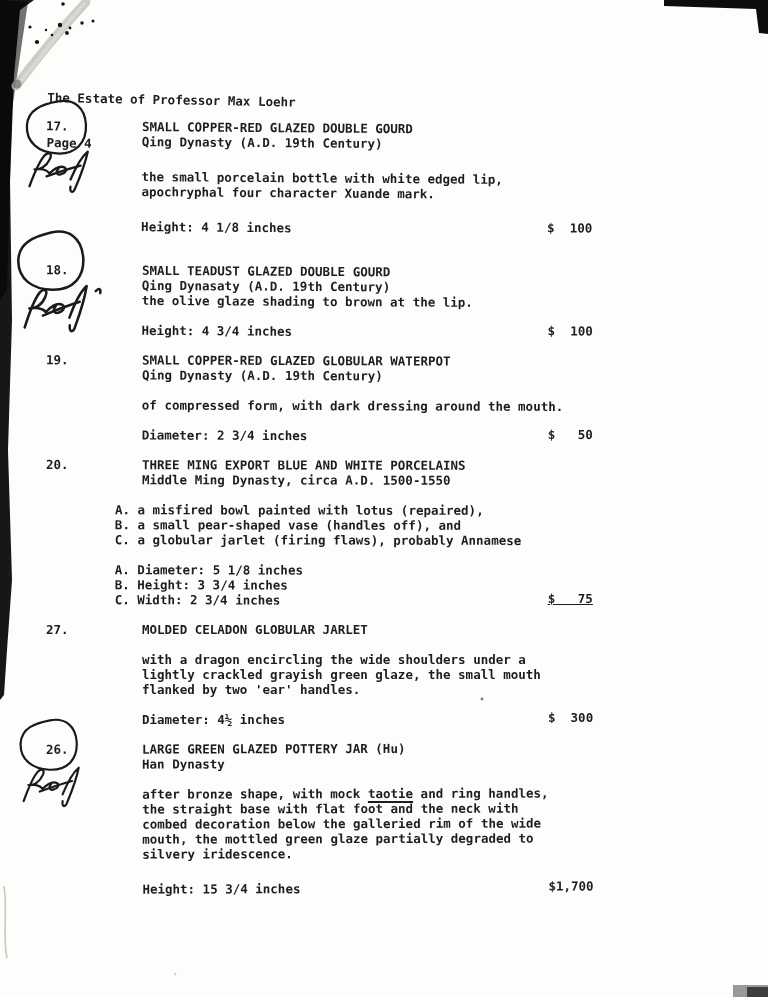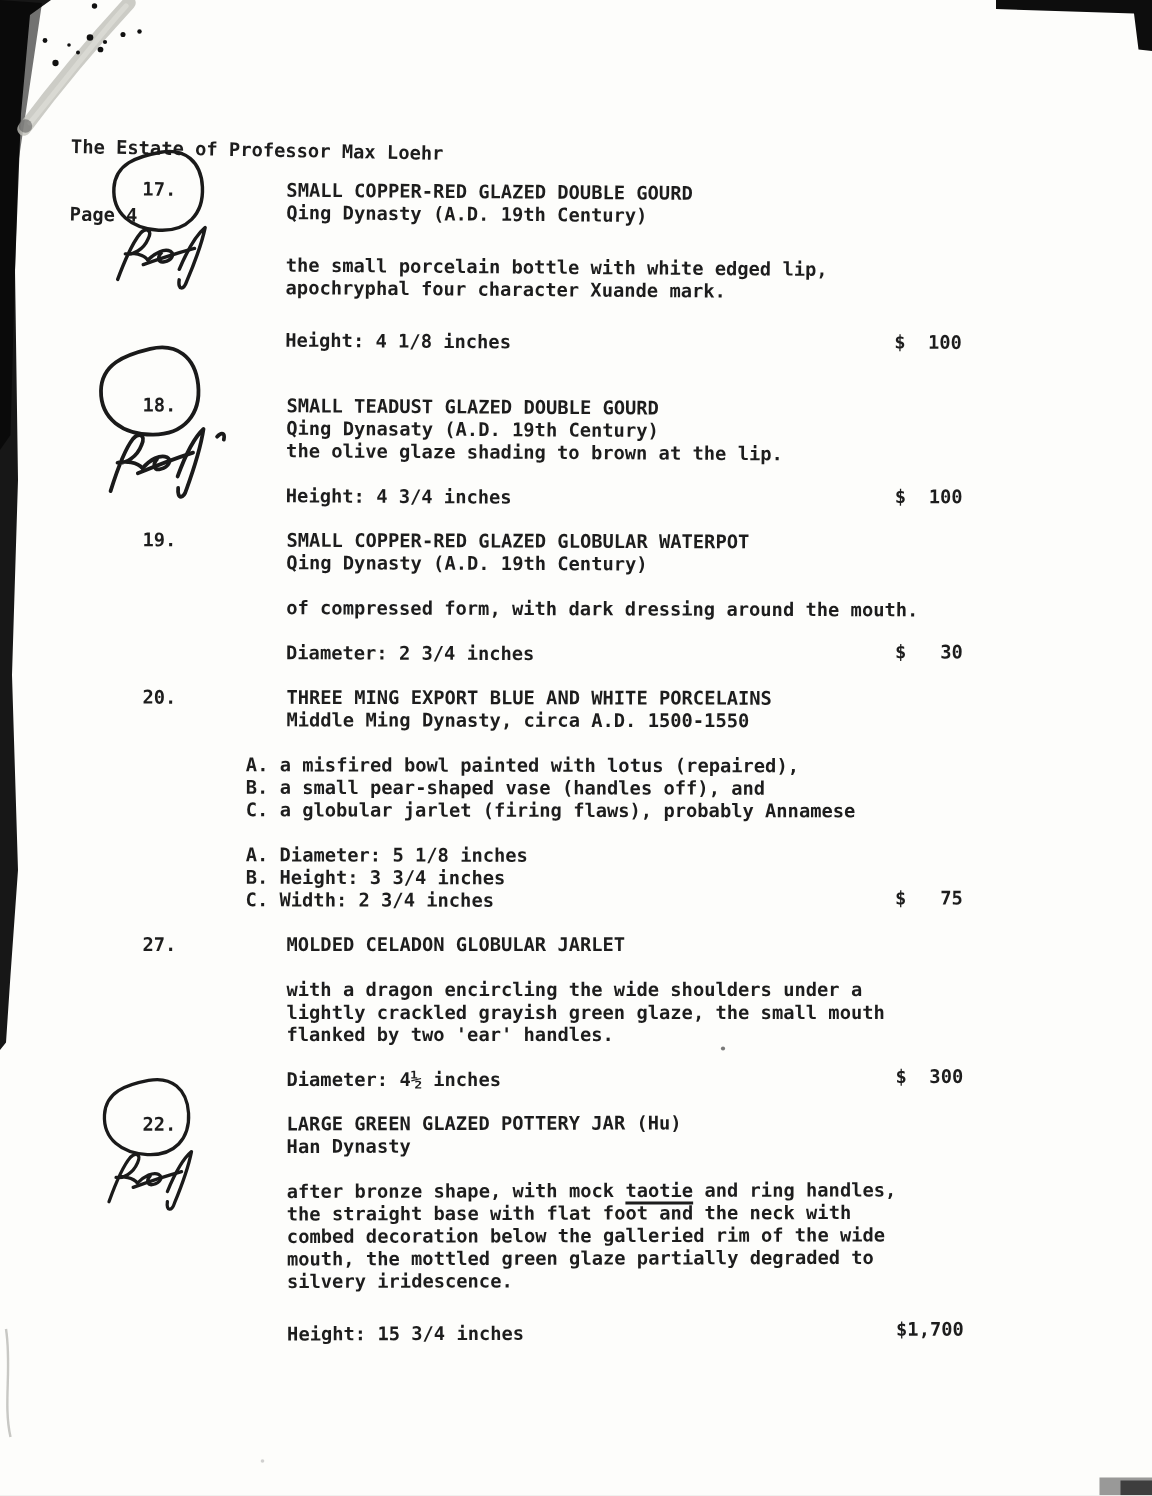--- a/index.html
+++ b/index.html
@@ -5,37 +5,37 @@
   html,body{margin:0;padding:0;background:#e8e8e6;}
   .page{
     position:relative;width:768px;height:997px;overflow:hidden;
     background:#fdfdfb;color:#1d1d1d;
     font-family:"DejaVu Sans Mono","Liberation Mono",monospace;
     font-weight:bold;font-size:12.5px;line-height:15px;
   }
   .artifacts{position:absolute;left:0;top:0;z-index:9;pointer-events:none;}
   .header{position:absolute;left:48px;top:60px;white-space:pre;
           transform:rotate(1.05deg);transform-origin:left top;}
-  .items{position:absolute;left:10px;top:118px;width:620px;padding-left:39px;}
+  .items{position:absolute;left:0;top:118px;width:620px;}
   .item{position:relative;transform-origin:left top;}
   .item + .item{margin-top:15px;}
   .item:nth-of-type(1){transform:rotate(.45deg);}
   .item:nth-of-type(2){margin-top:29px;transform:rotate(.35deg);}
   .item:nth-of-type(3){transform:rotate(.2deg);}
   .item:nth-of-type(4){transform:rotate(.1deg);}
   .item:nth-of-type(6){transform:rotate(-.15deg);}
   .num{position:absolute;left:46px;top:0;white-space:pre;}
   .content{margin-left:142px;}
   .block + .block{margin-top:15px;}
   .item:nth-of-type(1) .block + .block{margin-top:20px;}
   .item:nth-of-type(6) .block:last-child{margin-top:20px;}
   .block.list{margin-left:-27px;}
   .line{position:relative;white-space:pre;height:15px;}
   .price{position:absolute;left:406px;top:-2px;white-space:pre;text-align:center;}
-  .block.list .price{left:433px;}
+  .block.list .price{left:433px;text-decoration:underline;}
   .u{text-decoration:underline;text-underline-offset:3px;text-decoration-thickness:1.5px;}
   .anno{
     position:absolute;width:92px;height:112px;left:14px;top:-24px;
     fill:none;stroke:#1a1a1a;stroke-width:2.3;
     stroke-linecap:round;stroke-linejoin:round;overflow:visible;
   }
   .item:nth-of-type(2) .anno{left:10px;top:-32px;transform:rotate(-3deg) scale(1.1);}
   .item:nth-of-type(6) .anno{left:6px;top:-31px;transform:scale(.95);}
 </style>
 </head>
@@ -129,21 +129,21 @@
       <div class="num">19.</div>
       <div class="content">
           <div class="block">
             <div class="line">SMALL COPPER-RED GLAZED GLOBULAR WATERPOT</div>
             <div class="line">Qing Dynasty (A.D. 19th Century)</div>
           </div>
           <div class="block">
             <div class="line">of compressed form, with dark dressing around the mouth.</div>
           </div>
           <div class="block">
-            <div class="line">Diameter: 2 3/4 inches<span class="price">$   30</span></div>
+            <div class="line">Diameter: 2 3/4 inches<span class="price">$   50</span></div>
           </div>
         </div>
     </section>
       <section class="item">
 
       <div class="num">20.</div>
       <div class="content">
           <div class="block">
             <div class="line">THREE MING EXPORT BLUE AND WHITE PORCELAINS</div>
             <div class="line">Middle Ming Dynasty, circa A.D. 1500-1550</div>
@@ -181,21 +181,21 @@
       <svg class="anno" viewBox="0 0 92 112" aria-label="Ref">
         <path class="circ" d="M 44,7 C 60,4 71,13 72,30 C 73,48 62,60 43,59 C 25,58 12,48 13,31 C 14,15 28,10 44,7 Z"></path>
         <g class="ref">
           <path d="M 16,92 C 20,81 25,68 31,61 C 35,57 39,59 36,65 C 33,72 26,76 21,75 C 26,74 33,75 36,79"></path>
           <path d="M 36,79 C 41,74 47,71 51,73 C 54,75 52,79 47,80 C 43,81 42,77 45,74"></path>
           <path d="M 57,85 C 62,73 68,62 74,57 C 72,67 67,81 62,93 C 60,99 56,99 57,92"></path>
           <path d="M 33,82 C 44,78 56,74 67,71"></path>
         </g>
 
       </svg>
-      <div class="num">22.</div>
+      <div class="num">26.</div>
       <div class="content">
           <div class="block">
             <div class="line">LARGE GREEN GLAZED POTTERY JAR (Hu)</div>
             <div class="line">Han Dynasty</div>
           </div>
           <div class="block">
             <div class="line">after bronze shape, with mock <span class="u">taotie</span> and ring handles,</div>
             <div class="line">the straight base with flat foot and the neck with</div>
             <div class="line">combed decoration below the galleried rim of the wide</div>
             <div class="line">mouth, the mottled green glaze partially degraded to</div>

